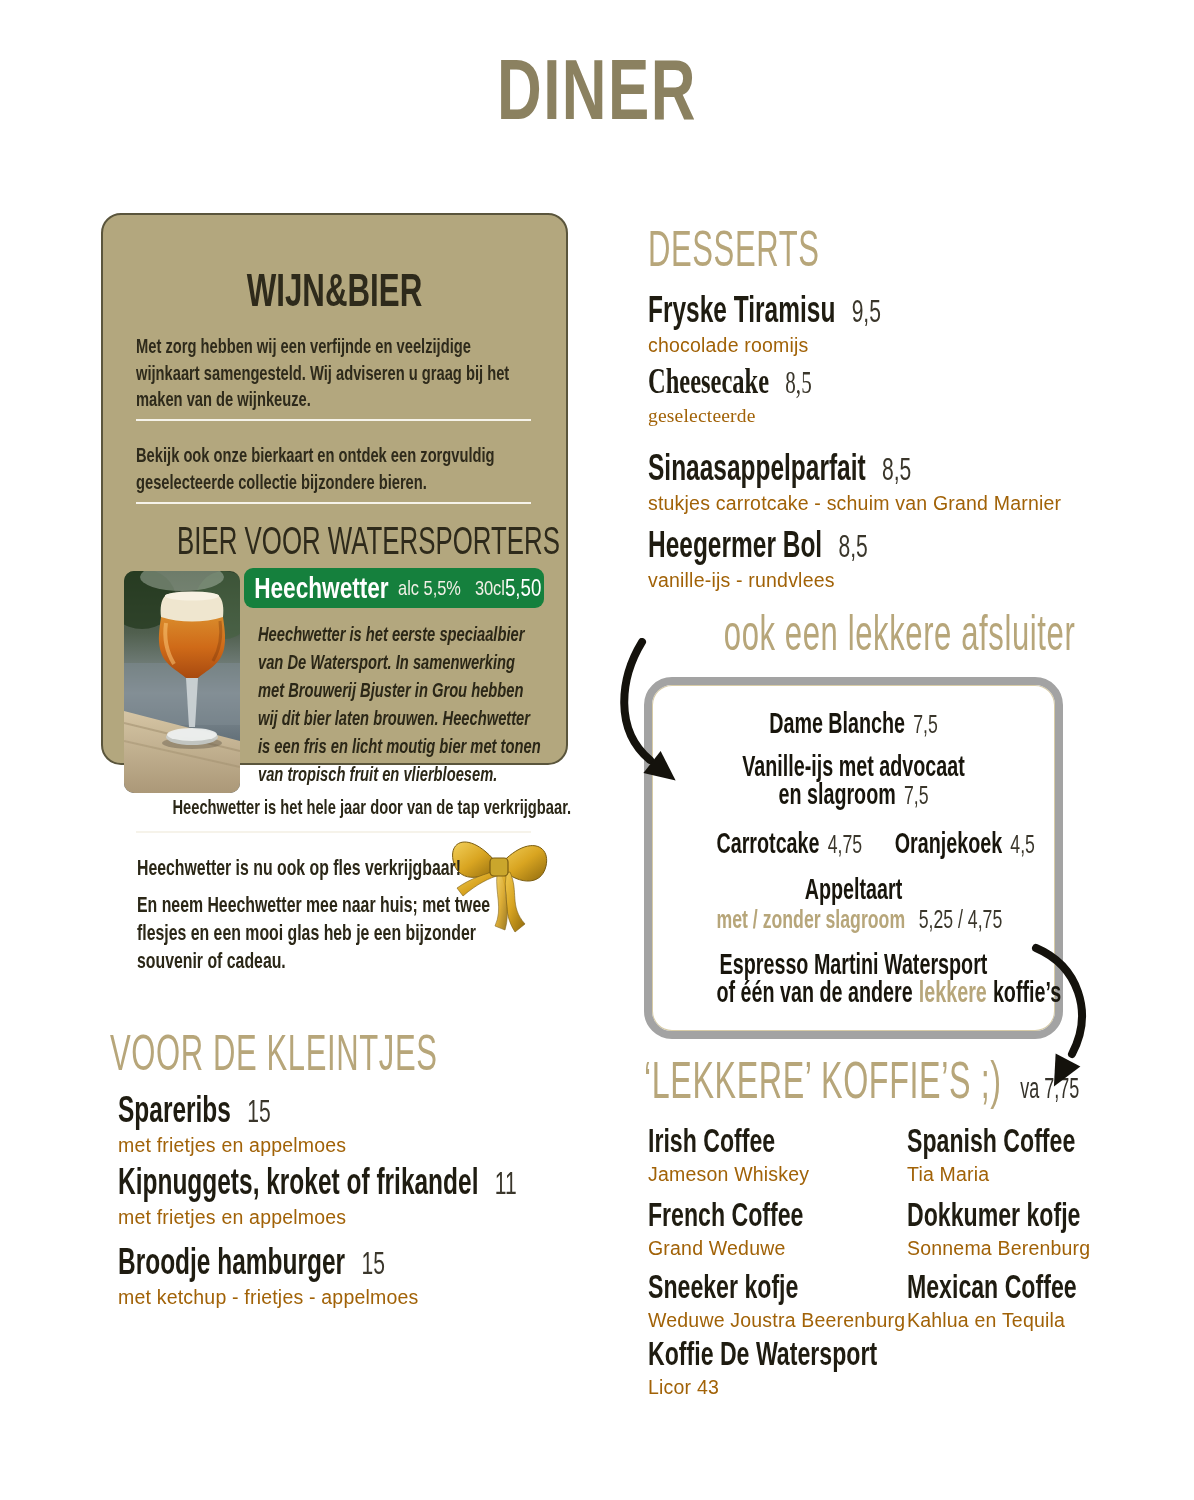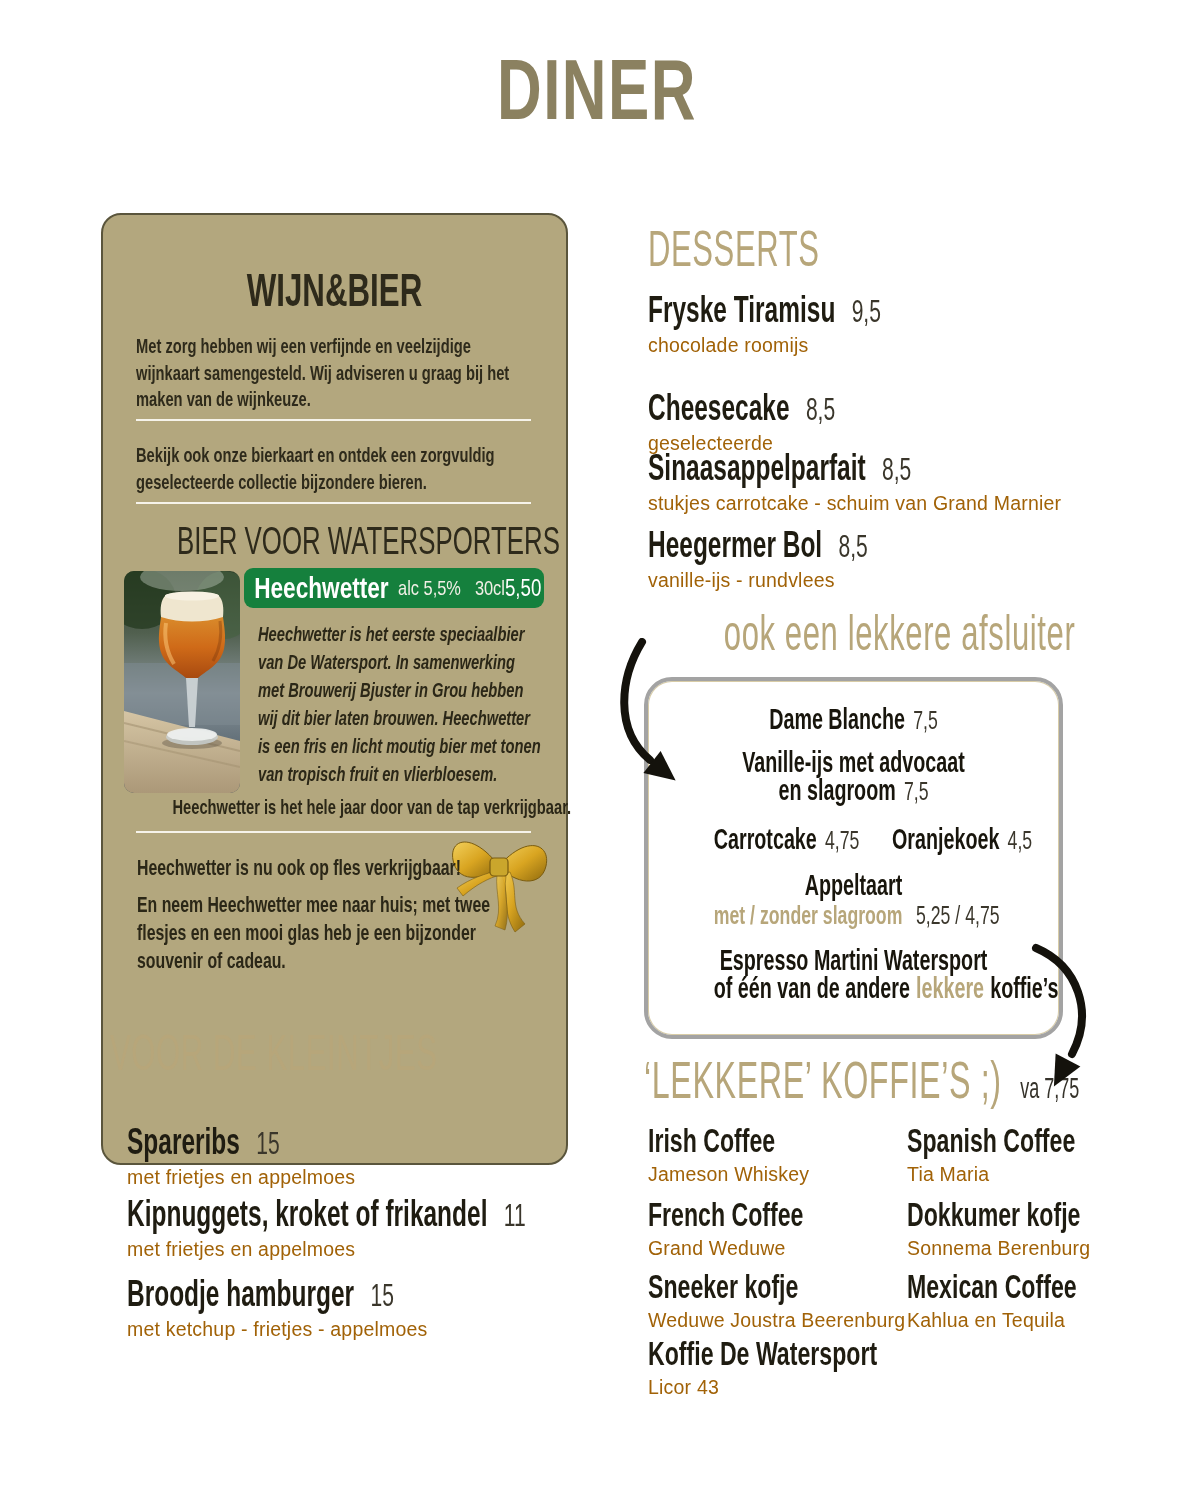--- a/index.html
+++ b/index.html
@@ -11,21 +11,21 @@
   .name{font-weight:700;font-size:36px;line-height:1.12;color:#1f1c11;}
   .price{font-weight:400;font-size:31px;color:#3a362b;margin-left:24px;}
   .desc{font-size:19.5px;color:#a16207;margin-top:3px;letter-spacing:.2px;line-height:1.25;}
   .note{font-size:20px;color:#b2a06c;margin-top:4px;}
   .h-tan{font-weight:400;font-size:50px;line-height:1;color:#b7a67a;letter-spacing:1px;white-space:nowrap;
          transform:scaleX(.62);transform-origin:0 0;}
   
   .diner{left:0;right:0;top:46px;text-align:center;font-size:86px;font-weight:700;line-height:1;
          color:#8b8160;letter-spacing:2px;transform:scaleX(.72);transform-origin:50% 0;}
   
-  .wbox{left:101px;top:213px;width:467px;height:952px;background:#b3a77e;border:2px solid #5a553c;
+  .wbox{left:101px;top:213px;width:467px;height:552px;background:#b3a77e;border:2px solid #5a553c;
         border-radius:20px;box-sizing:border-box;}
   .wb-title{left:0;width:100%;top:52px;text-align:center;font-size:46px;font-weight:700;color:#2e2a1b;
             line-height:1;transform:scaleX(.68);transform-origin:50% 0;white-space:nowrap;}
   .wb-p{left:33px;width:562px;font-size:21px;font-weight:700;line-height:1.27;color:#2e2a1b;
         transform:scaleX(.70);transform-origin:0 0;}
   .wb-div{left:33px;width:395px;height:2px;background:#f6f3ea;}
   .wb-sub{left:0;width:100%;top:307px;text-align:center;font-size:38px;font-weight:400;color:#2e2a1b;
           line-height:1;transform:scaleX(.68);transform-origin:50% 0;white-space:nowrap;}
   .photo{left:21px;top:356px;width:116px;height:222px;border-radius:10px;overflow:hidden;}
   .bar{left:141px;top:353px;width:300px;height:40px;background:#15803d;border-radius:9px;overflow:hidden;}
@@ -43,40 +43,40 @@
              transform:scaleX(.72);transform-origin:0 0;}
   .wb-souv{left:34px;top:676px;width:545px;font-size:22px;font-weight:700;line-height:1.28;color:#2b2717;
            transform:scaleX(.72);transform-origin:0 0;}
   .bow{left:340px;top:599px;width:112px;height:132px;}
   
   .desserts{left:648px;top:216px;width:520px;margin-top:8px;}
   .d-item{position:absolute;left:0;}
   
   .afs-head{left:644px;top:608px;width:420px;text-align:center;font-weight:400;font-size:50px;line-height:1;
             color:#b7a67a;letter-spacing:1px;white-space:nowrap;transform:scaleX(.62);transform-origin:50% 0;}
-  .abox{left:644px;top:677px;width:419px;height:362px;background:#ffffff;border:4px solid #a3a3a3;
+  .abox{left:644px;top:677px;width:419px;height:362px;background:#ffffff;border:8px solid #a3a3a3;
         border-radius:28px;box-sizing:border-box;box-shadow:inset 0 0 0 1px #d8cca6;}
   .abox-line{position:absolute;left:0;width:100%;text-align:center;white-space:nowrap;
              transform:scaleX(.68);transform-origin:50% 0;line-height:1.1;}
   .a-name{font-size:29px;font-weight:700;color:#18150c;}
   .a-price{font-size:26px;font-weight:400;color:#3a362b;margin-left:12px;}
   .a-tan{color:#b7a67a;}
   .a-gap{margin-left:48px;}
   .a-sp{margin-left:9px;}
   
   .kof-head{left:644px;top:1054px;display:flex;align-items:baseline;white-space:nowrap;
             transform:scaleX(.62);transform-origin:0 0;}
   .kof-head .big{font-weight:400;font-size:52px;line-height:1;color:#b7a67a;letter-spacing:1px;}
   .kof-head .va{font-weight:400;font-size:29px;color:#35322a;margin-left:30px;}
   .coffees{left:648px;top:1121px;width:520px;}
   .c-item{position:absolute;}
   .c-item .name{font-size:34px;}
   
   .kleintjes{left:110px;top:1028px;width:520px;}
-  .k-item{position:absolute;left:17px;margin-top:32px;}
+  .k-item{position:absolute;left:8px;}
   svg{display:block;}
 </style>
 </head>
 <body>
 
 <div class="page">
 
   <div class="abs diner">DINER</div>
 
   <div class="abs wbox">
@@ -164,21 +164,21 @@
 
   <div class="abs desserts">
     <div class="h-tan">DESSERTS</div>
     <div class="d-item" style="top:66px;">
       <div class="row">
           <span class="name">Fryske Tiramisu</span>
           <span class="price">9,5</span>
         </div>
       <div class="desc">chocolade roomijs</div>
     </div>
-    <div class="d-item" style="top:164px;">
+    <div class="d-item" style="top:137px;font-family:Liberation Serif, serif;">
       <div class="row">
           <span class="name">Cheesecake</span>
           <span class="price">8,5</span>
         </div>
       <div class="desc">geselecteerde</div>
     </div>
     <div class="d-item" style="top:224px;">
       <div class="row">
           <span class="name">Sinaasappelparfait</span>
           <span class="price">8,5</span>

